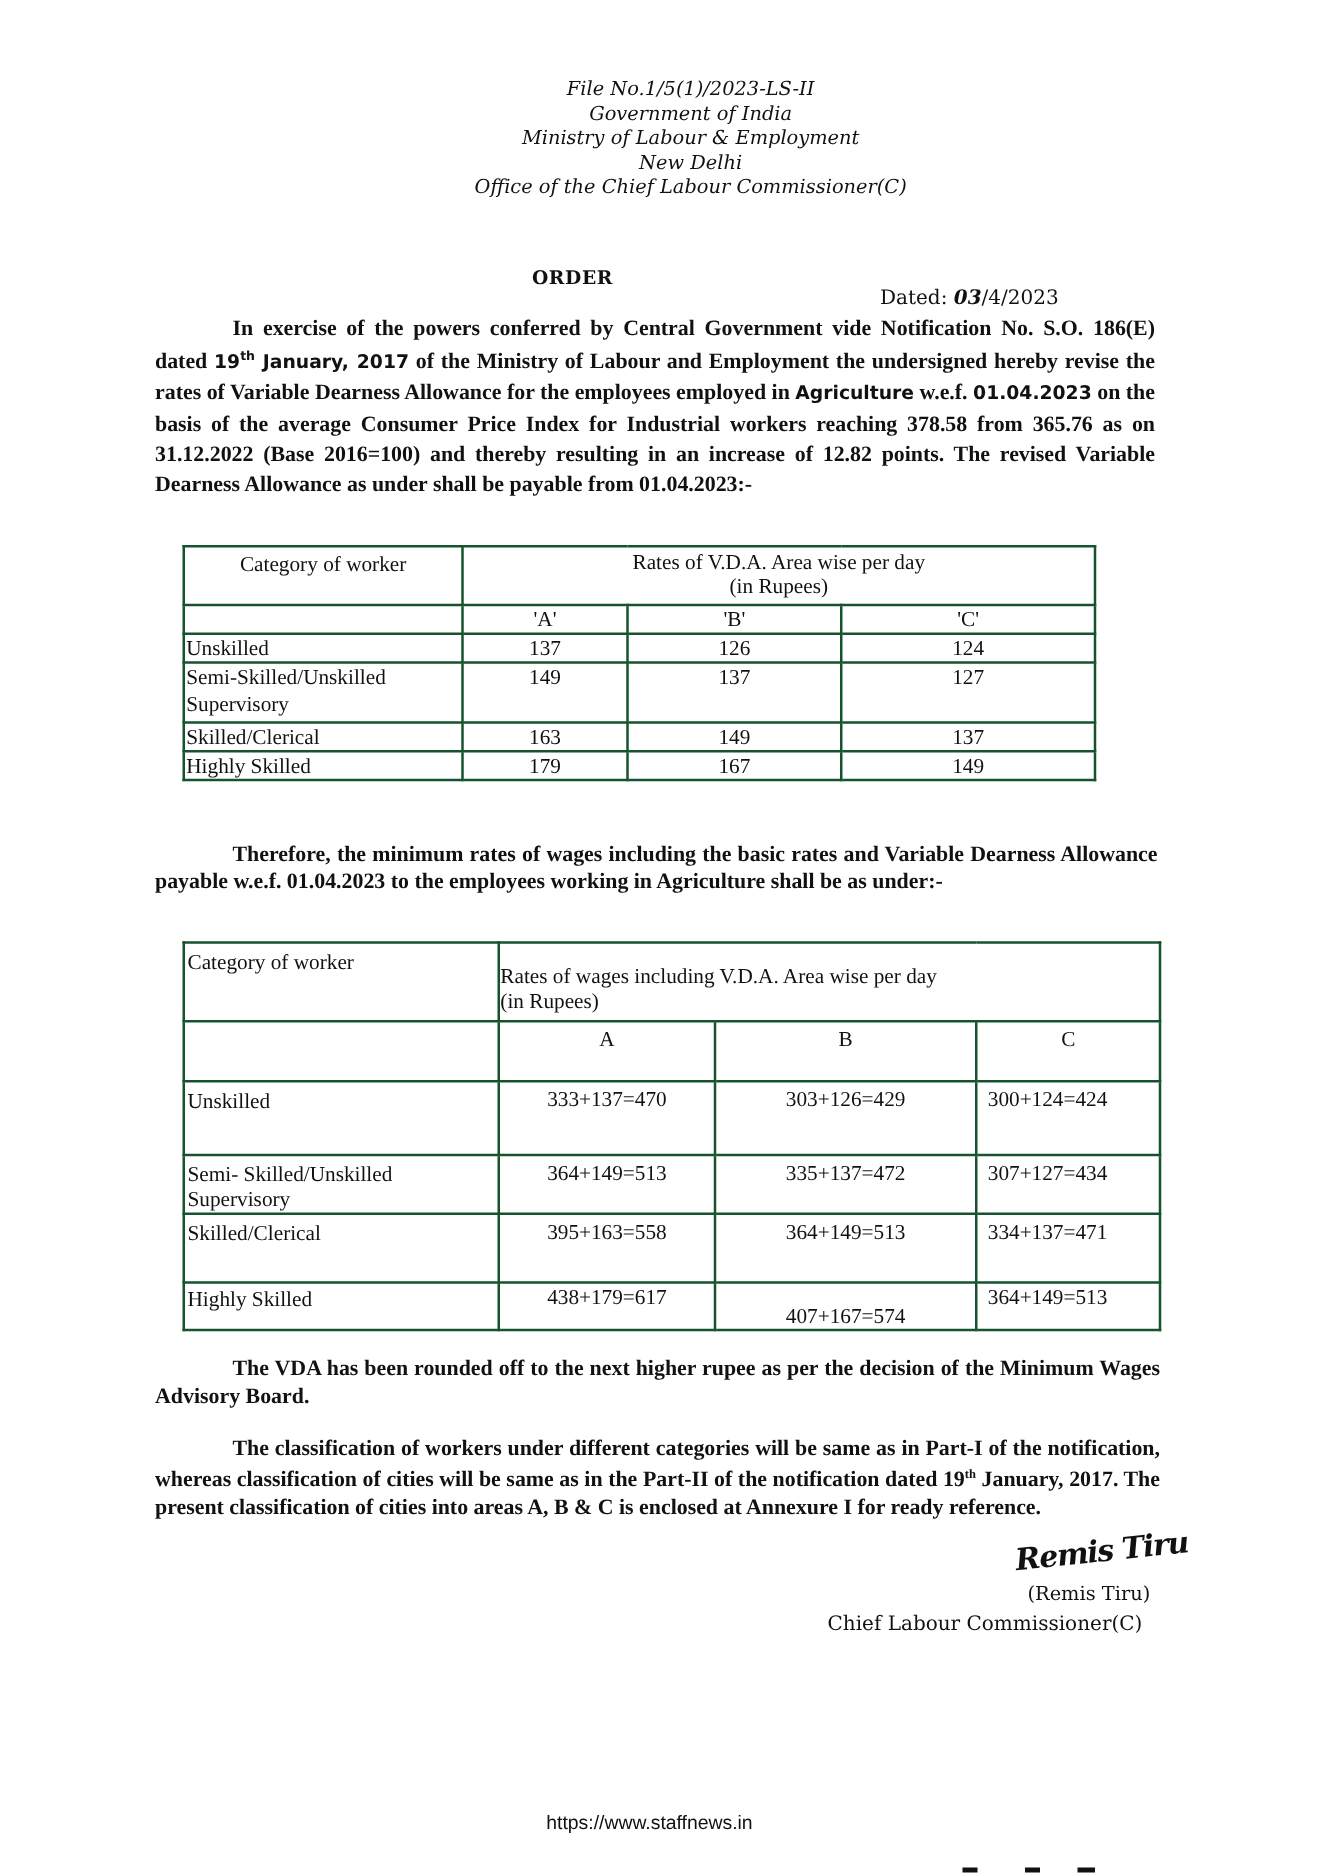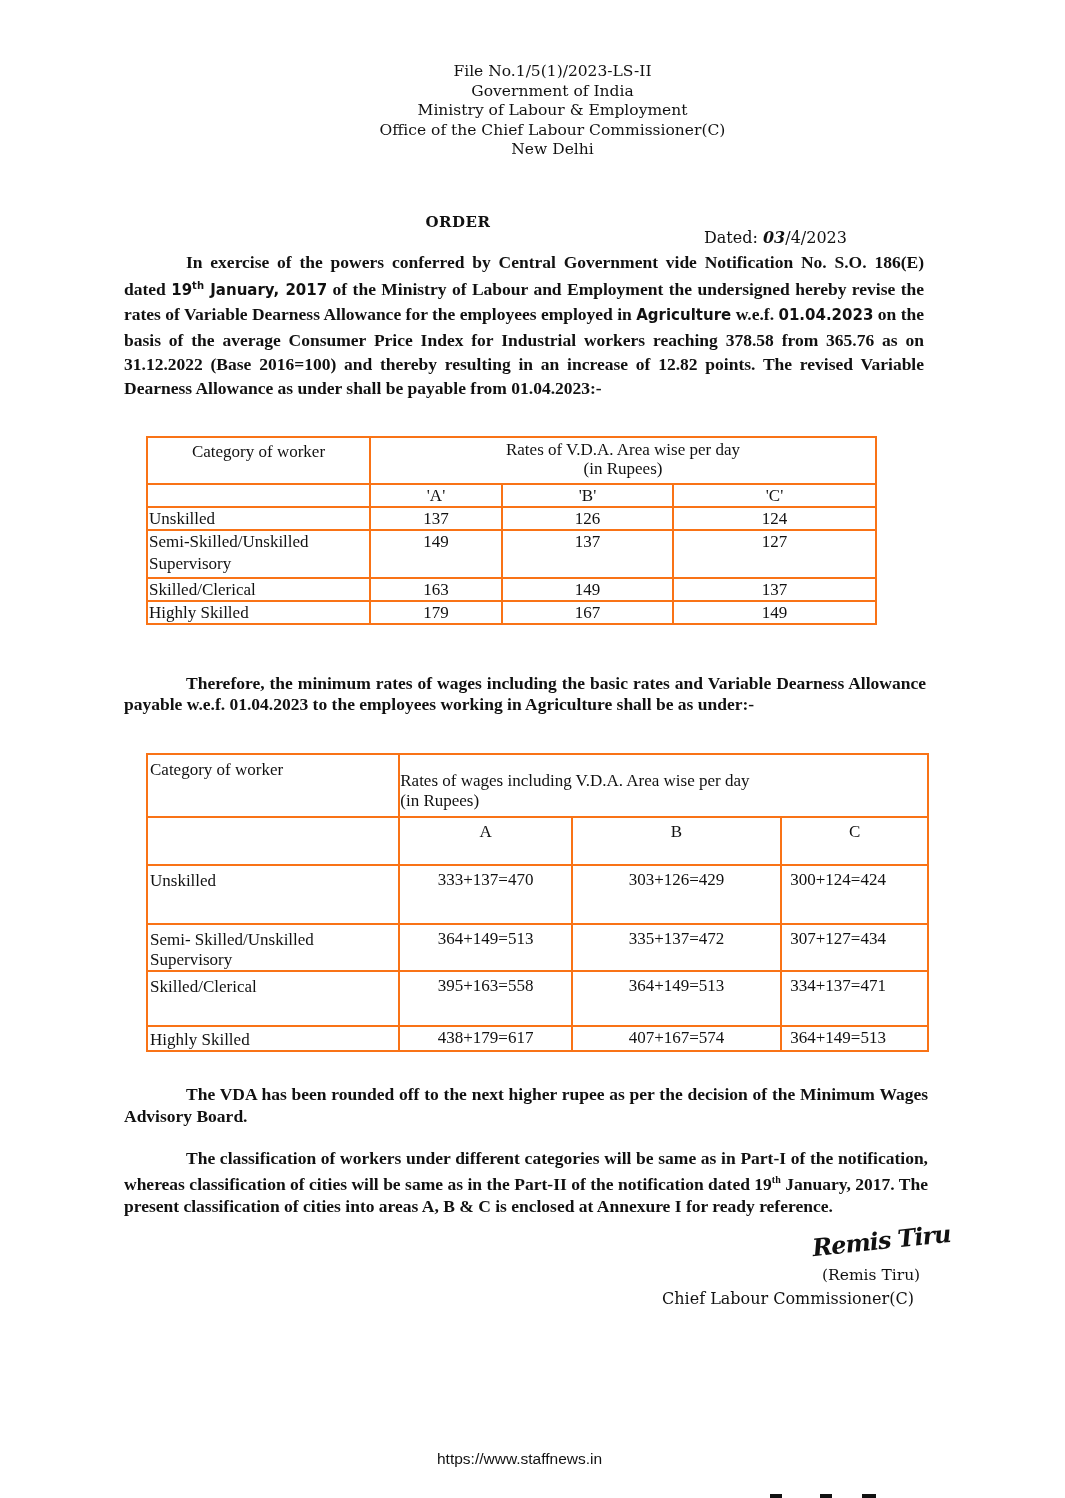--- a/index.html
+++ b/index.html
@@ -3,21 +3,21 @@
 <meta charset="utf-8">
 <style>
   html, body { margin: 0; padding: 0; background: #ffffff; }
   body {
     width: 1065px; height: 1498px; position: relative; overflow: hidden;
     font-family: "DejaVu Serif", "Liberation Serif", serif;
     color: #111; font-size: 16px;
   }
   .header {
     position: absolute; left: 0; top: 62px; width: 1065px;
-    text-align: center; line-height: 19.5px; font-size: 15.5px;
+    text-align: center; line-height: 19.5px; font-size: 15.5px; font-style: italic;
   }
   .header div { margin-left: 40px; }
   .dated {
     position: absolute; left: 704px; top: 188px; font-size: 16px; margin-top: 40px;
   }
   .dated .hand { font-family: "DejaVu Serif", serif; font-style: italic; font-weight: bold; }
   .order-title {
     position: absolute; left: 0; top: 213px; width: 891px; text-align: center;
     font-weight: bold; font-size: 15px; letter-spacing: 0.5px;
   }
@@ -27,21 +27,21 @@
     font-family: "Liberation Serif", serif; font-size: 17.5px; line-height: 24.2px; font-weight: bold;
   }
   .para .indent { display: inline-block; width: 62px; }
   .para b { font-family: "DejaVu Sans", sans-serif; font-size: 15px; }
   .p1 { top: 250px; }
   .p2 { top: 673px; line-height: 21px; width: 802px; }
   .p3 { top: 1083px; line-height: 22px; width: 804px; }
   .p4 { top: 1147px; line-height: 22px; width: 804px; }
 
   table { border-collapse: collapse; position: absolute; font-family: "Liberation Serif", serif; font-size: 17px; }
-  td { border: 2px solid #f97316; padding: 0; vertical-align: top; }
+  td { border: 2px solid #14532d; padding: 0; vertical-align: top; }
   .t1 { left: 146px; top: 436px; width: 731px; }
   .t1 td { height: 21px; line-height: 21px; }
   .t1 .cat { padding-left: 1px; }
   .t1 .num { text-align: center; }
   .t1 .hdr-cat { text-align: center; padding-top: 3px; }
   .t1 .hdr-rate { text-align: center; line-height: 19px; padding-top: 2px; }
 
   .t2 { left: 146px; top: 753px; width: 783px; }
   .t2 td { line-height: 20px; }
   .t2 .cat { padding-left: 2px; padding-top: 5px; }
@@ -61,22 +61,22 @@
   }
   .marks { position: absolute; top: 1494px; height: 4px; background: #111; }
 </style>
 </head>
 <body>
 
 <div class="header">
   <div>File No.1/5(1)/2023-LS-II</div>
   <div>Government of India</div>
   <div>Ministry of Labour &amp; Employment</div>
+  <div>New Delhi</div>
   <div>Office of the Chief Labour Commissioner(C)</div>
-  <div>New Delhi</div>
 </div>
 
 <div class="dated">
   <span>Dated: </span><span class="hand">03</span><span>/4/2023</span>
 </div>
 
 <div class="order-title"><span>ORDER</span></div>
 
 <div class="para p1">
   <span class="indent"></span><span>In exercise of the powers conferred by Central Government vide Notification No. S.O. 186(E) dated </span><b>19<sup style="font-size:10px">th</sup> January, 2017</b><span> of the Ministry of Labour and Employment the undersigned hereby revise the rates of Variable Dearness Allowance for the employees employed in </span><b>Agriculture</b><span> w.e.f. </span><b>01.04.2023</b><span> on the basis of the average Consumer Price Index for Industrial workers reaching 378.58 from 365.76 as on 31.12.2022 (Base 2016=100) and thereby resulting in an increase of 12.82 points. The revised Variable Dearness Allowance as under shall be payable from 01.04.2023:-</span>
@@ -169,21 +169,21 @@
   </tr>
   <tr>
     <td class="cat" style="height:48px">Skilled/Clerical</td>
     <td class="num">395+163=558</td>
     <td class="num">364+149=513</td>
     <td class="num c3">334+137=471</td>
   </tr>
   <tr>
     <td class="cat" style="height:20px;padding-top:3px">Highly Skilled</td>
     <td class="num" style="padding-top:1px">438+179=617</td>
-    <td class="num" style="padding-top:1px">407+167=574</td>
+    <td class="num" style="padding-top:16px">407+167=574</td>
     <td class="num c3" style="padding-top:1px">364+149=513</td>
   </tr>
 </tbody>
   </table>
 
 <div class="para p3">
   <span class="indent"></span><span>The VDA has been rounded off to the next higher rupee as per the decision of the Minimum Wages Advisory Board.</span>
 </div>
 
 <div class="para p4">

